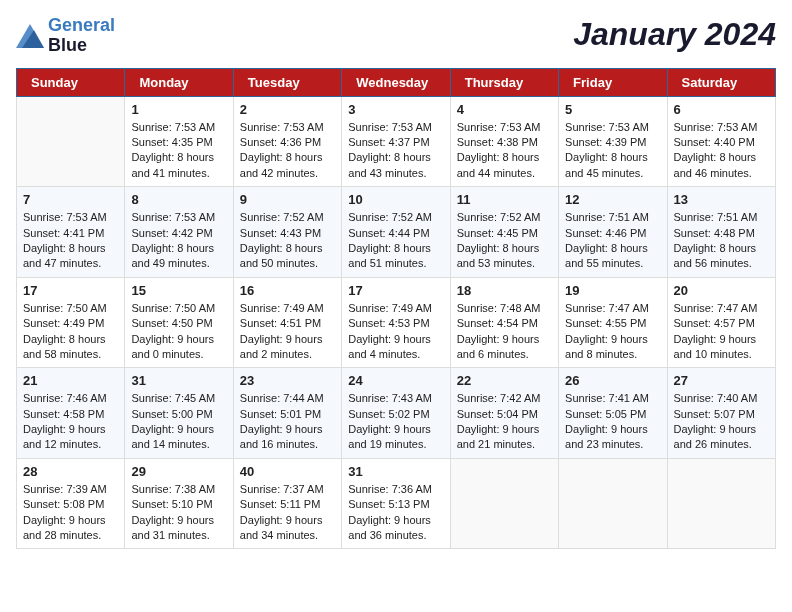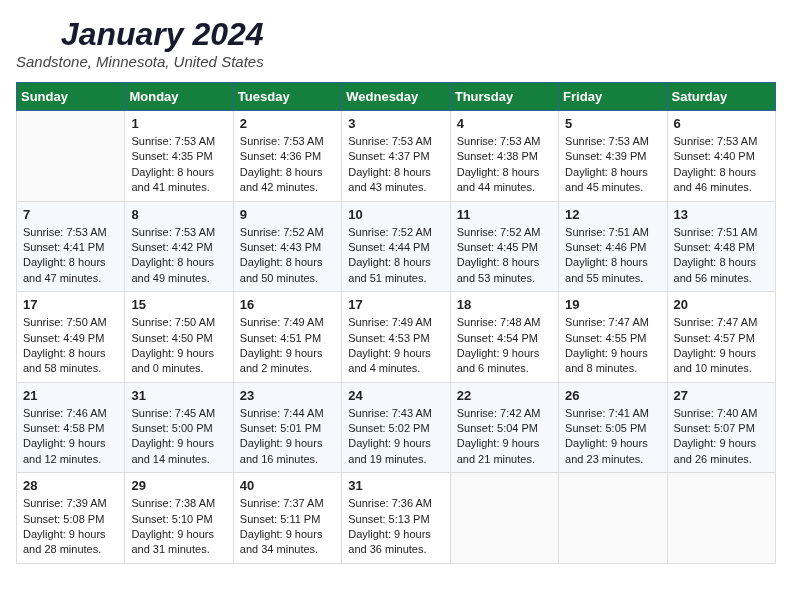--- a/index.html
+++ b/index.html
@@ -37,25 +37,25 @@
     .location {
       font-size: 15px;
       color: #444;
     }
     .calendar-table {
       width: 100%;
       border-collapse: collapse;
       border: 1px solid #ccc;
     }
     .calendar-table th {
-      background-color: #15803d;
+      background-color: #b91c1c;
       color: #fff;
       font-size: 13px;
       font-weight: bold;
-      padding: 6px 4px;
+      padding: 6px 14px;
       text-align: left;
       border: 1px solid #2d6399;
     }
     .calendar-table td {
       vertical-align: top;
       padding: 5px 6px;
       font-size: 11px;
       color: #222;
       border: 1px solid #ddd;
       width: calc(100% / 7);
@@ -77,23 +77,34 @@
       color: #222;
     }
     .empty-cell {
       background: #f9f9f9 !important;
     }
   </style>
 </head>
 <body>
 
 <div class="header">
+  <div class="logo">
+    <svg class="logo-icon" viewBox="0 0 28 24" xmlns="http://www.w3.org/2000/svg">
+      <polygon points="0,24 14,0 28,24" fill="#3a7abf" opacity="0.85"></polygon>
+      <polygon points="6,24 18,6 28,24" fill="#1a4f8a" opacity="0.7"></polygon>
+    </svg>
+    <div>
+      <div style="font-size:18px;font-weight:bold;color:#1a1a2e;line-height:1.1;">
+        <span style="color:#3a7abf">General</span><br>
+        <span>Blue</span>
+      </div>
+    </div>
+  </div>
   <div class="title-block">
     <div class="month-title">January 2024</div>
-    <div class="location">Sandstone, Minnesota, United States</div>
   </div>
 </div>
 
 <table class="calendar-table">
   <thead>
     <tr>
     <th>Sunday</th>
         <th>Monday</th>
         <th>Tuesday</th>
         <th>Wednesday</th>

